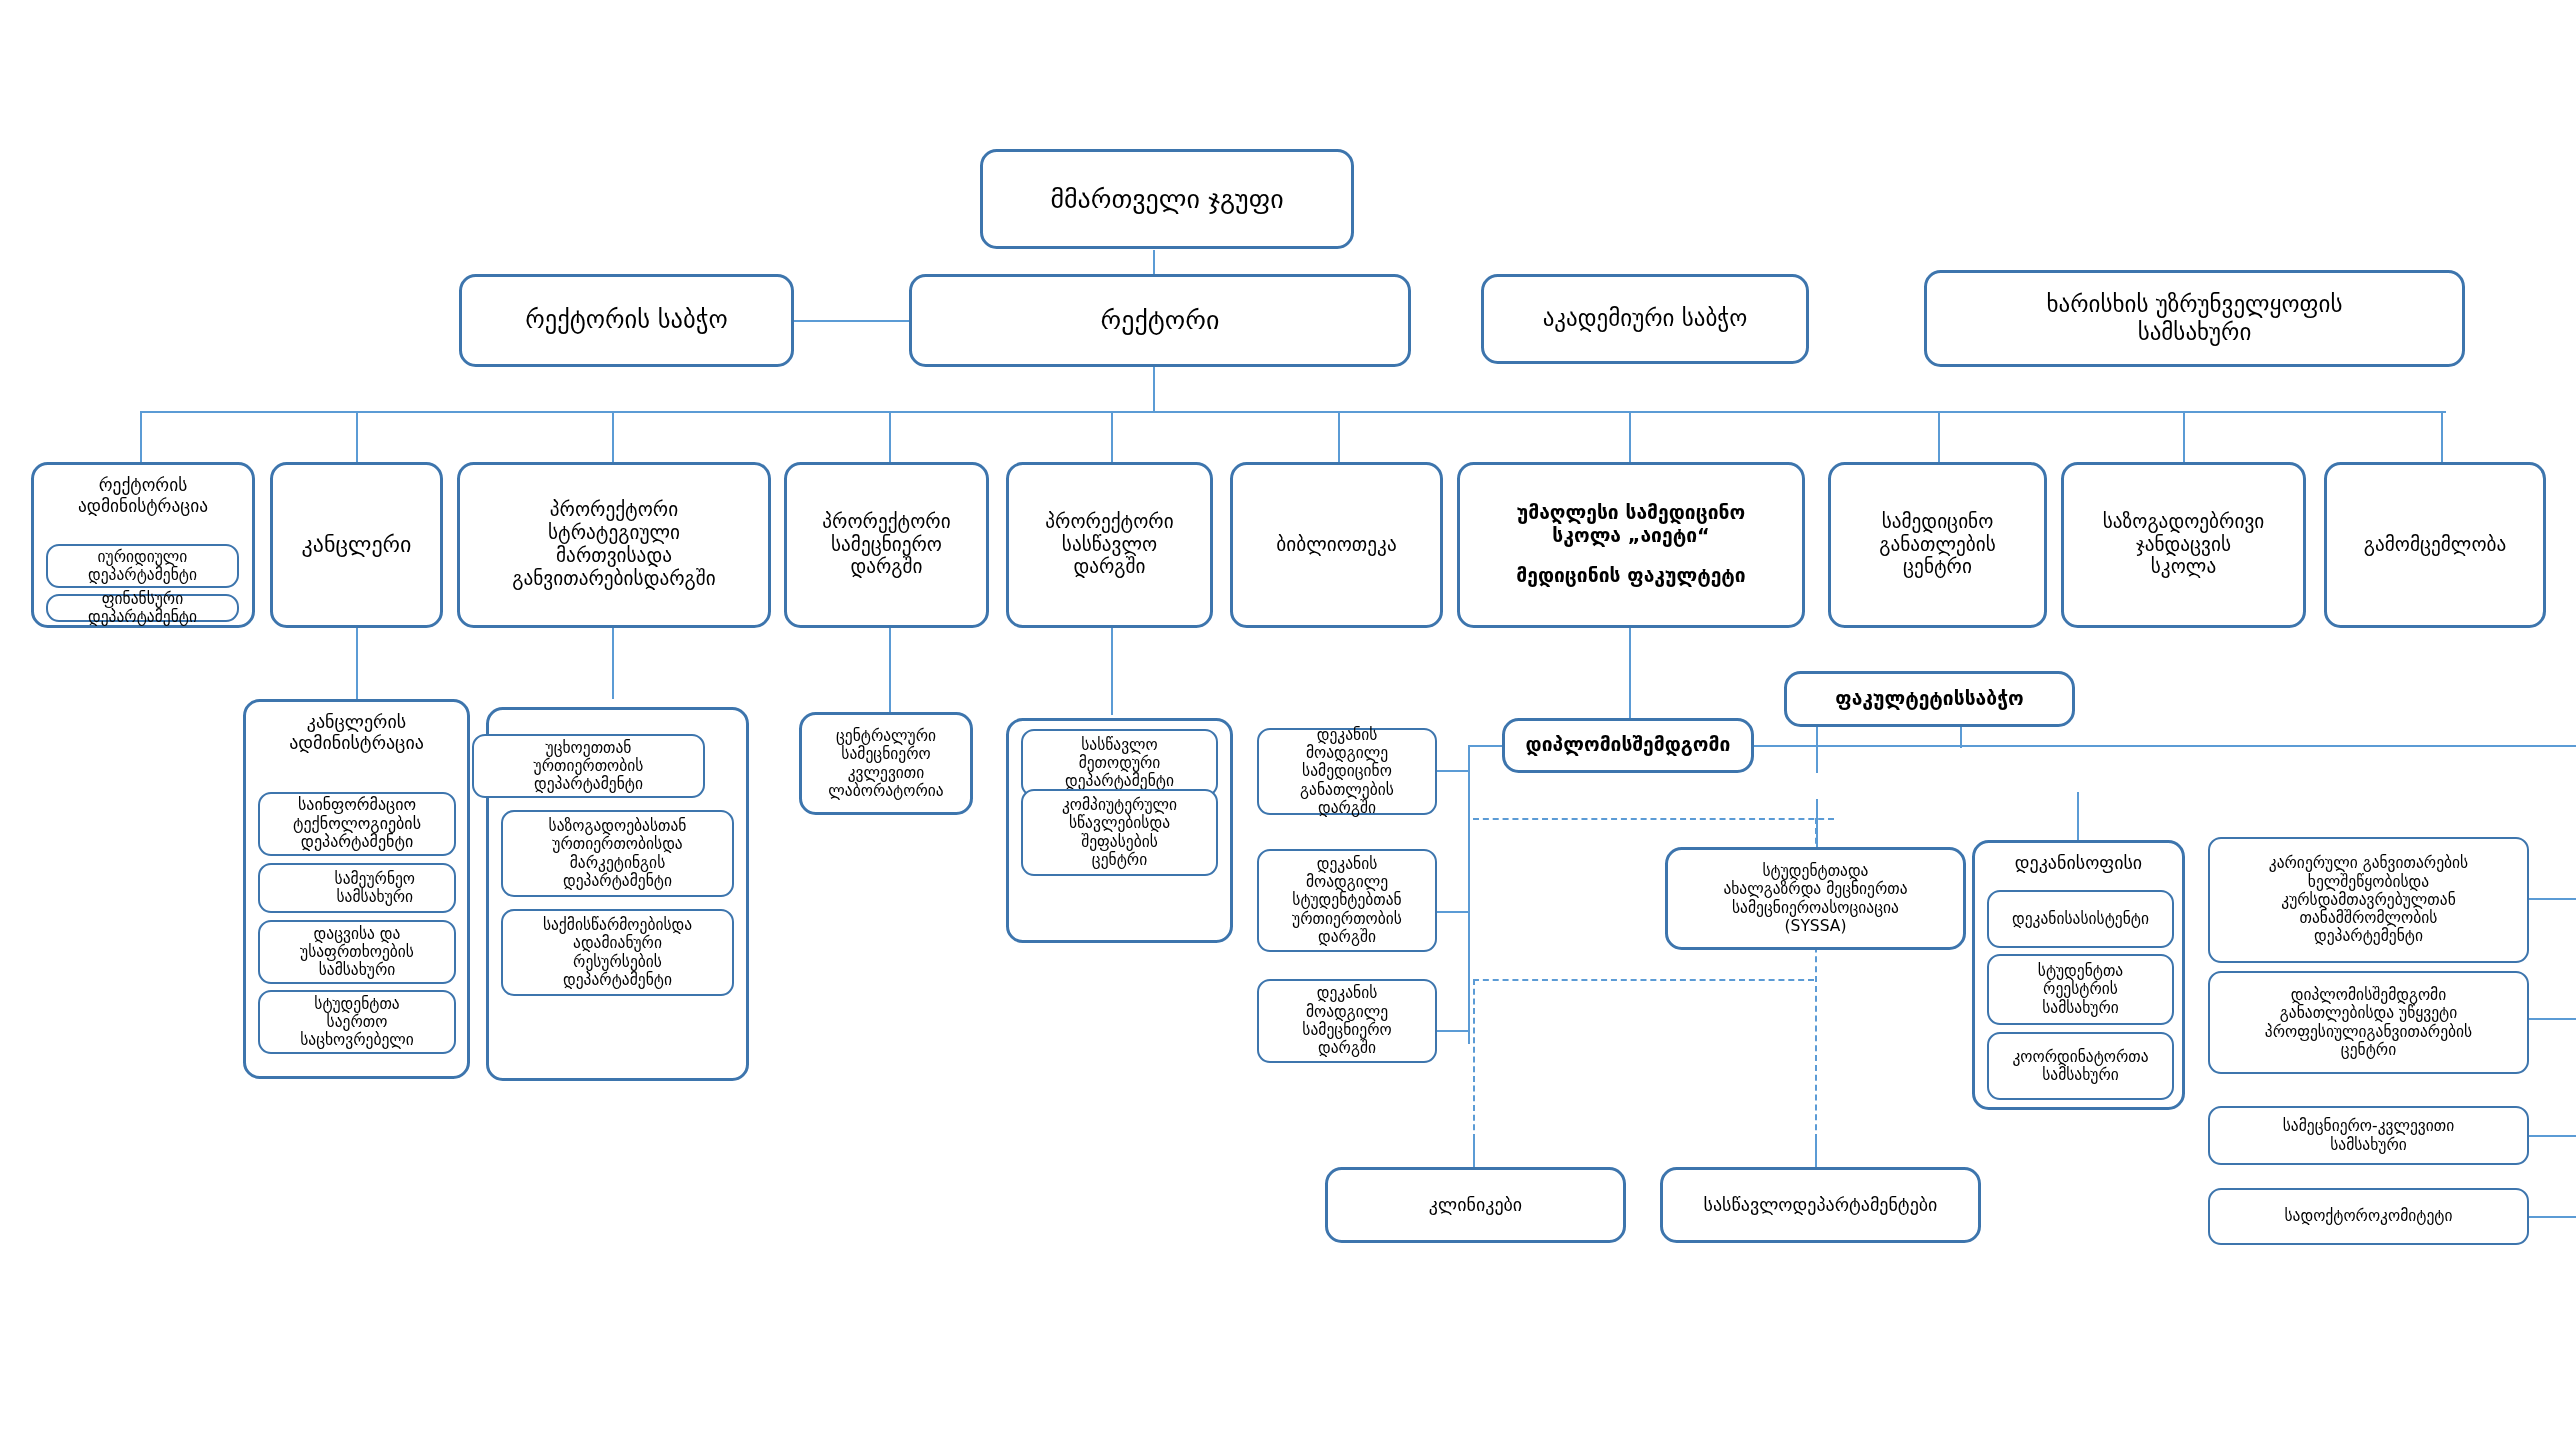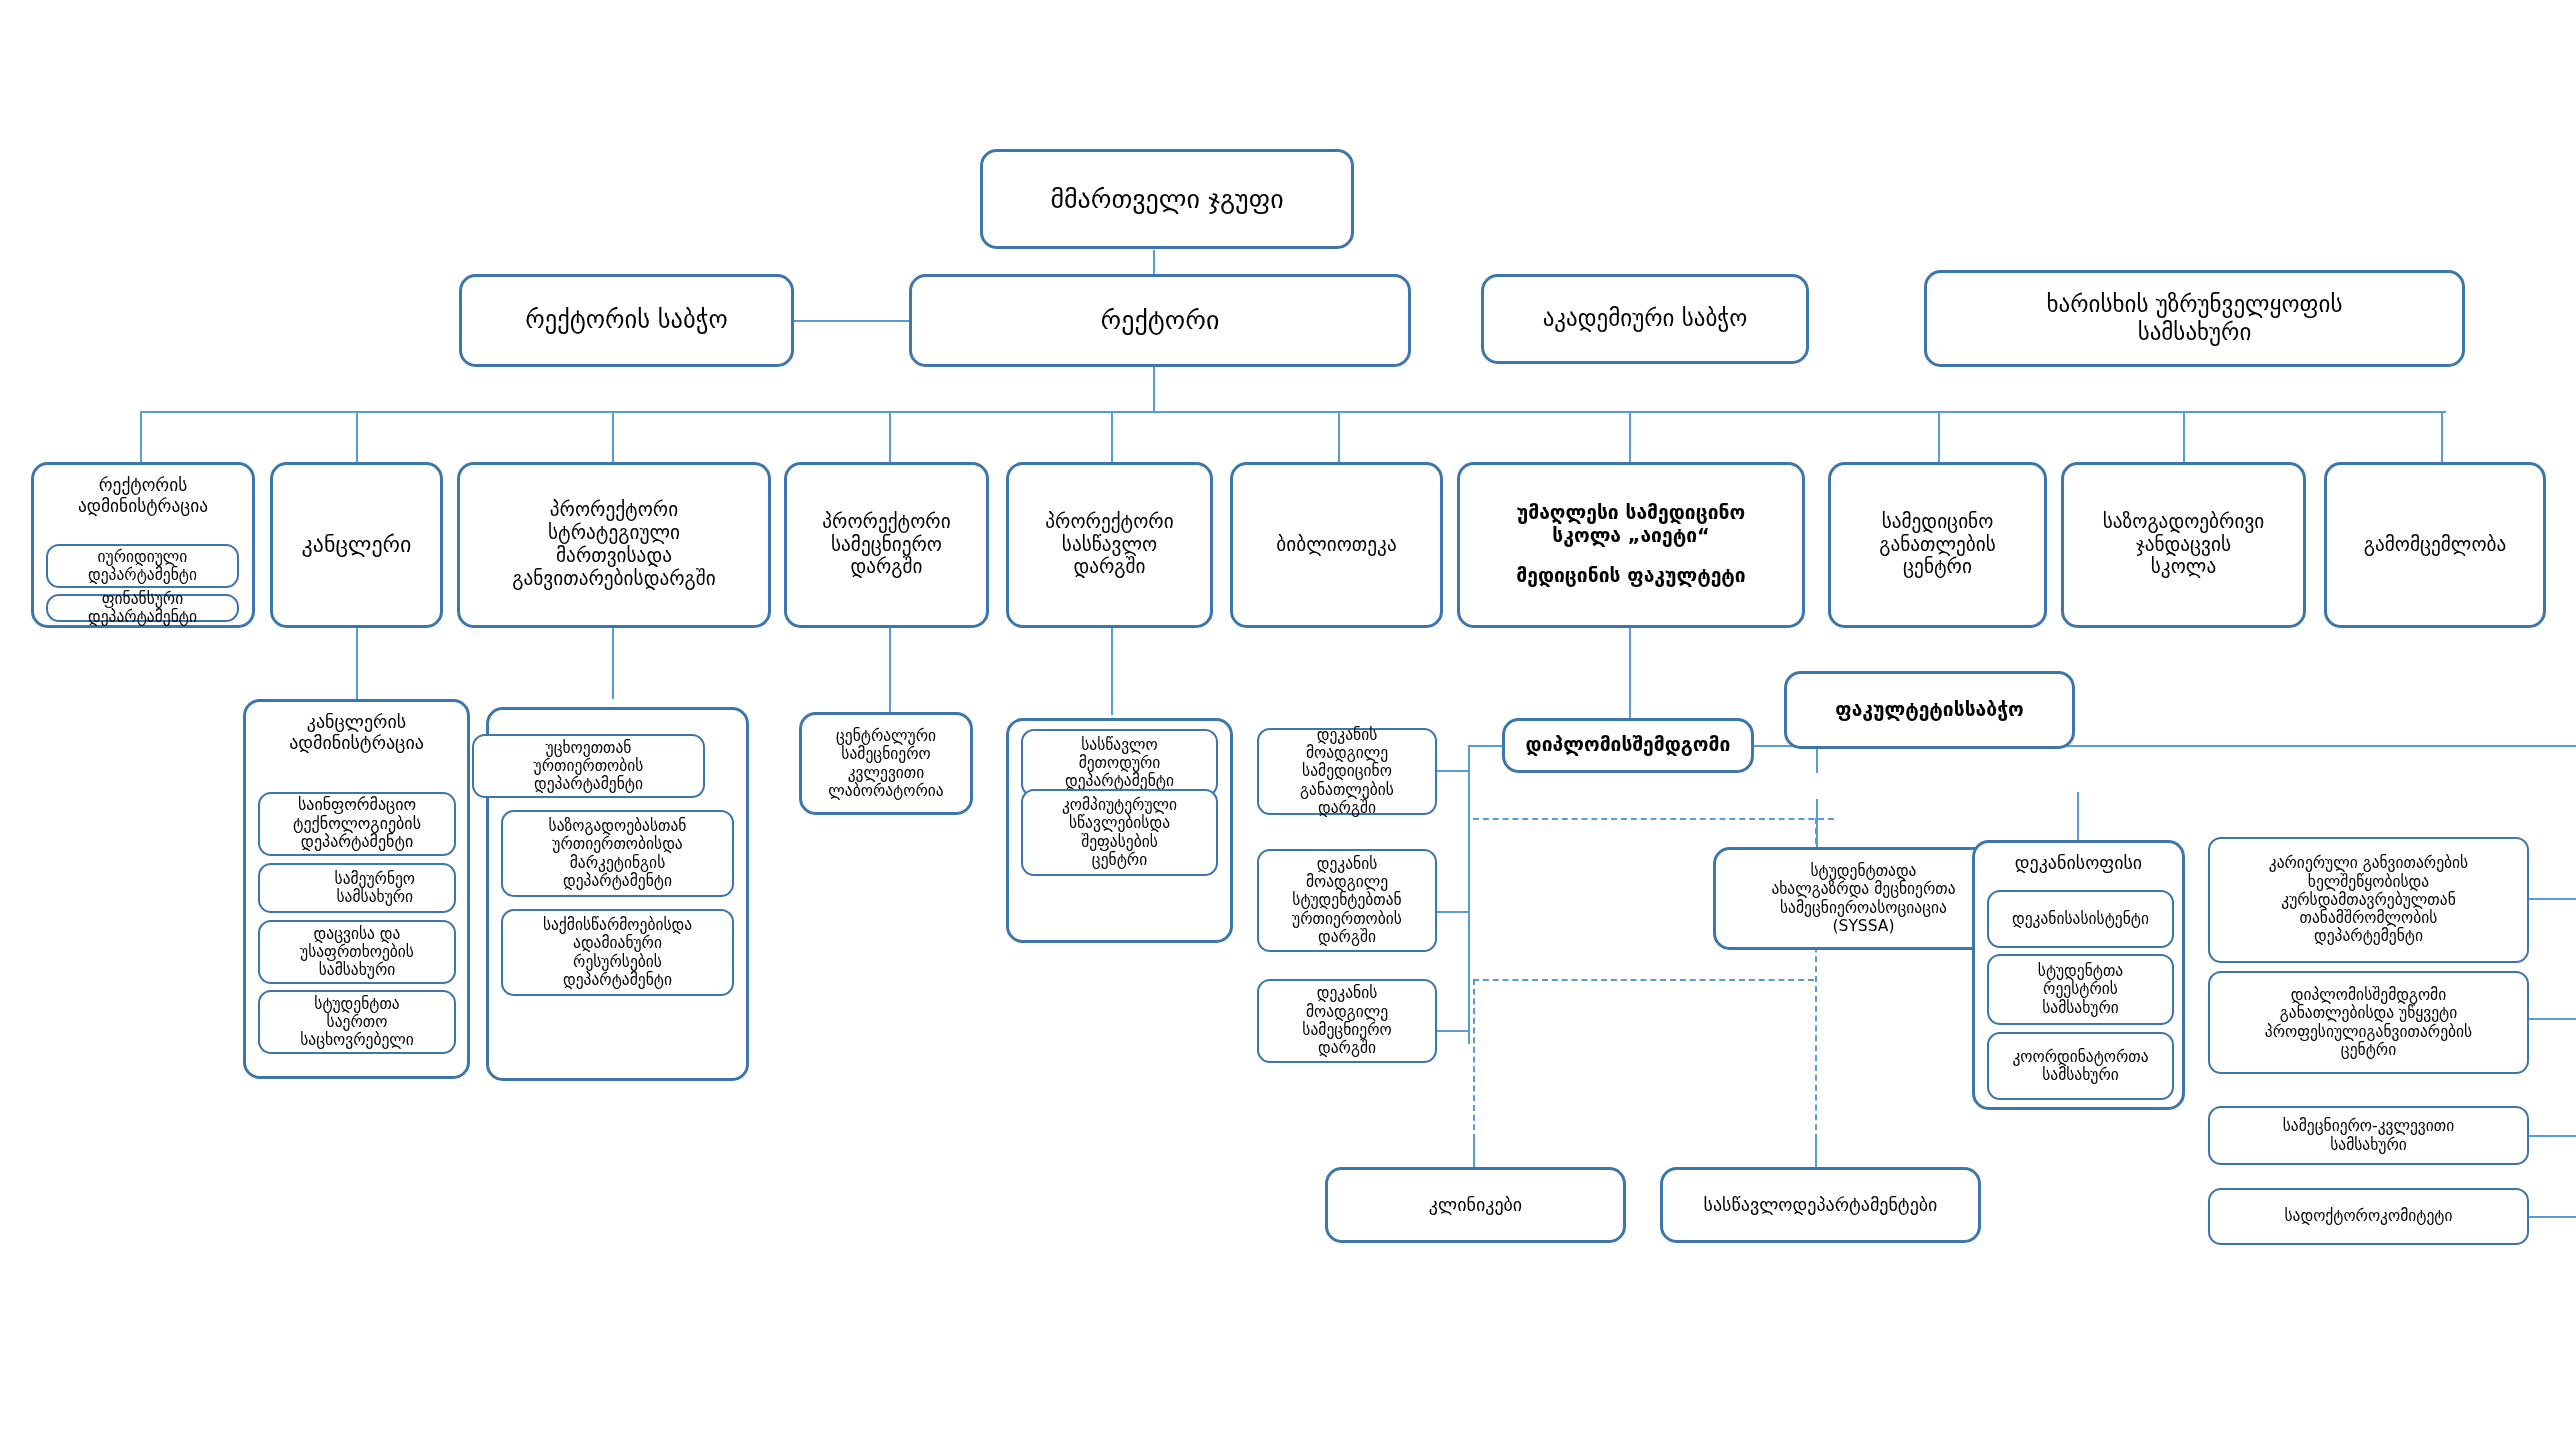--- a/index.html
+++ b/index.html
@@ -206,23 +206,23 @@
 სტუდენტებთან
 ურთიერთობის
 დარგში</div>
   <div class="box thin twoline" style="left:1257px;top:979px;width:180px;height:84px;font-size:15.5px;">დეკანის
 მოადგილე
 სამეცნიერო
 დარგში</div>
 
   <div class="box" style="left:1502px;top:718px;width:252px;height:55px;font-size:19.3px;font-weight:bold;">დიპლომისშემდგომი</div>
 
-  <div class="box" style="left:1784px;top:671px;width:291px;height:78px;font-size:19.3px;font-weight:bold;">ფაკულტეტისსაბჭო</div>
-
-  <div class="box twoline" style="left:1665px;top:847px;width:301px;height:103px;font-size:15.5px;margin-left:48px;">სტუდენტთადა
+  <div class="box" style="left:1784px;top:671px;width:291px;height:56px;font-size:19.3px;font-weight:bold;">ფაკულტეტისსაბჭო</div>
+
+  <div class="box twoline" style="left:1665px;top:847px;width:301px;height:103px;font-size:15.5px;">სტუდენტთადა
 ახალგაზრდა მეცნიერთა
 სამეცნიეროასოციაცია
 (SYSSA)</div>
 
   <div class="box group" style="left:1972px;top:840px;width:213px;height:270px;">
     <div style="font-size:18px;padding-top:5.2px;">დეკანისოფისი</div>
   </div>
   <div class="box thin" style="left:1987px;top:890px;width:187px;height:58px;font-size:15.5px;">დეკანისასისტენტი</div>
   <div class="box thin twoline" style="left:1987px;top:954px;width:187px;height:71px;font-size:15.5px;">სტუდენტთა
 რეესტრის

